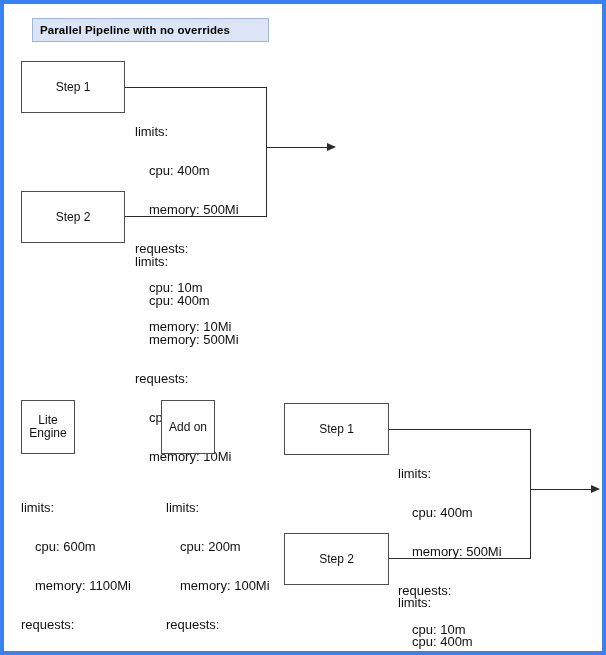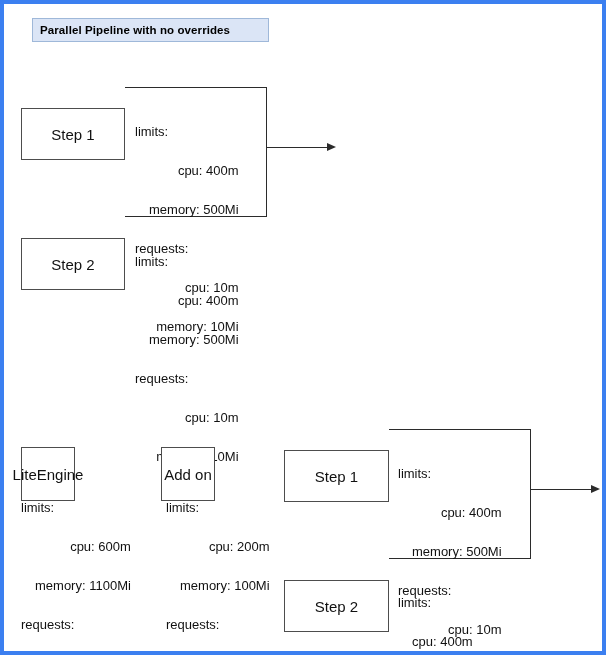--- a/index.html
+++ b/index.html
@@ -32,43 +32,41 @@
     align-items: center;
     padding-left: 7px;
     letter-spacing: 0.1px;
     margin-left: 12px;
   }
   .node {
     position: absolute;
     box-sizing: border-box;
     background: #ffffff;
     border: 1.3px solid #4d4d4d;
-    font-size: 15px;
+    font-size: 12px;
     color: #111111;
     display: flex;
     align-items: center;
     justify-content: center;
     text-align: center;
     line-height: 13px;
-    margin-top: 47px;
   }
   .res-block {
     position: absolute;
     font-size: 13px;
     color: #111111;
     line-height: 13px;
     white-space: pre;
   }
   .res-line {
     display: block;
     white-space: pre;
   }
   .res-line.indent {
     padding-left: 14px;
-    text-align: right;
   }
   .edge {
     position: absolute;
     background: #2b2b2b;
   }
   .edge.h { height: 1.3px; }
   .edge.v { width: 1.3px; }
   .arrow-head {
     position: absolute;
     width: 0;
@@ -107,21 +105,21 @@
   <div class="res-block" style="left:131px; top:225px;">
     <span class="res-line">limits:</span>
     <span class="res-line indent">cpu: 400m</span>
     <span class="res-line indent">memory: 500Mi</span>
     <span class="res-line">requests:</span>
     <span class="res-line indent">cpu: 10m</span>
     <span class="res-line indent">memory: 10Mi</span>
   </div>
 
 
-  <div class="node" style="left:17px; top:396px; width:54px; height:54px; flex-direction:row;">
+  <div class="node" style="left:17px; top:396px; width:54px; height:54px; flex-direction:column;">
     <span>Lite</span>
     <span>Engine</span>
   </div>
 
   <div class="node" style="left:157px; top:396px; width:54px; height:54px;">Add on</div>
 
   <div class="node" style="left:280px; top:399px; width:105px; height:52px;">Step 1</div>
 
   <div class="node" style="left:280px; top:529px; width:105px; height:52px;">Step 2</div>
 

